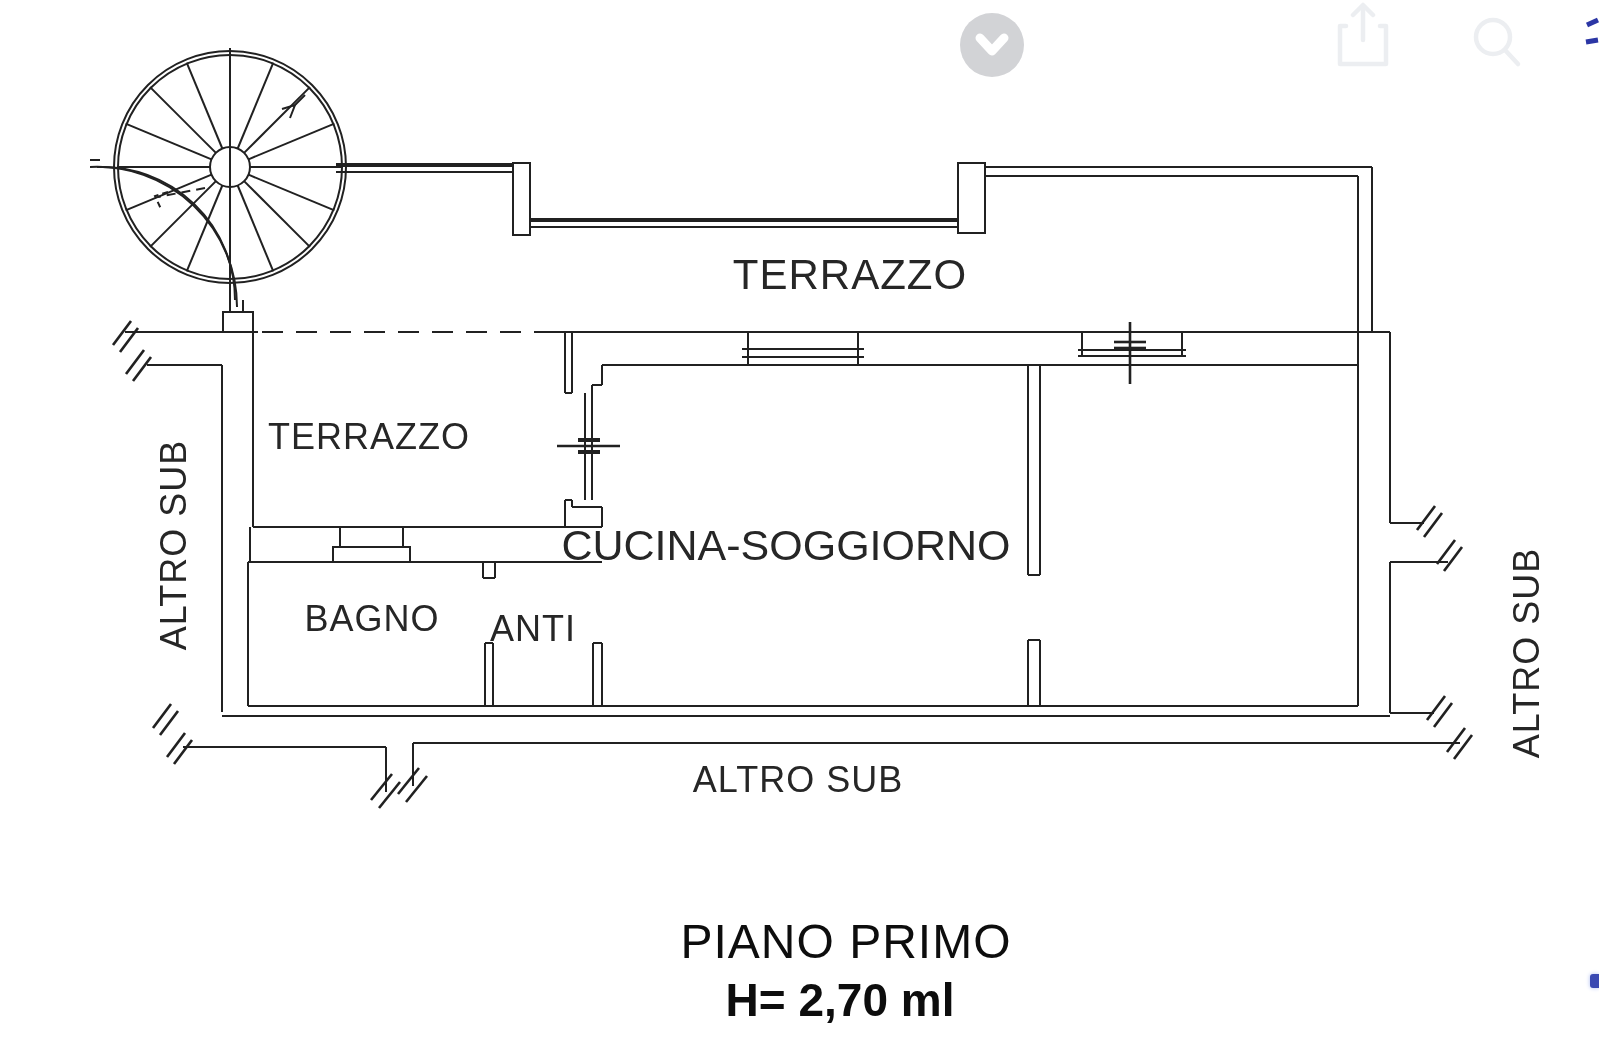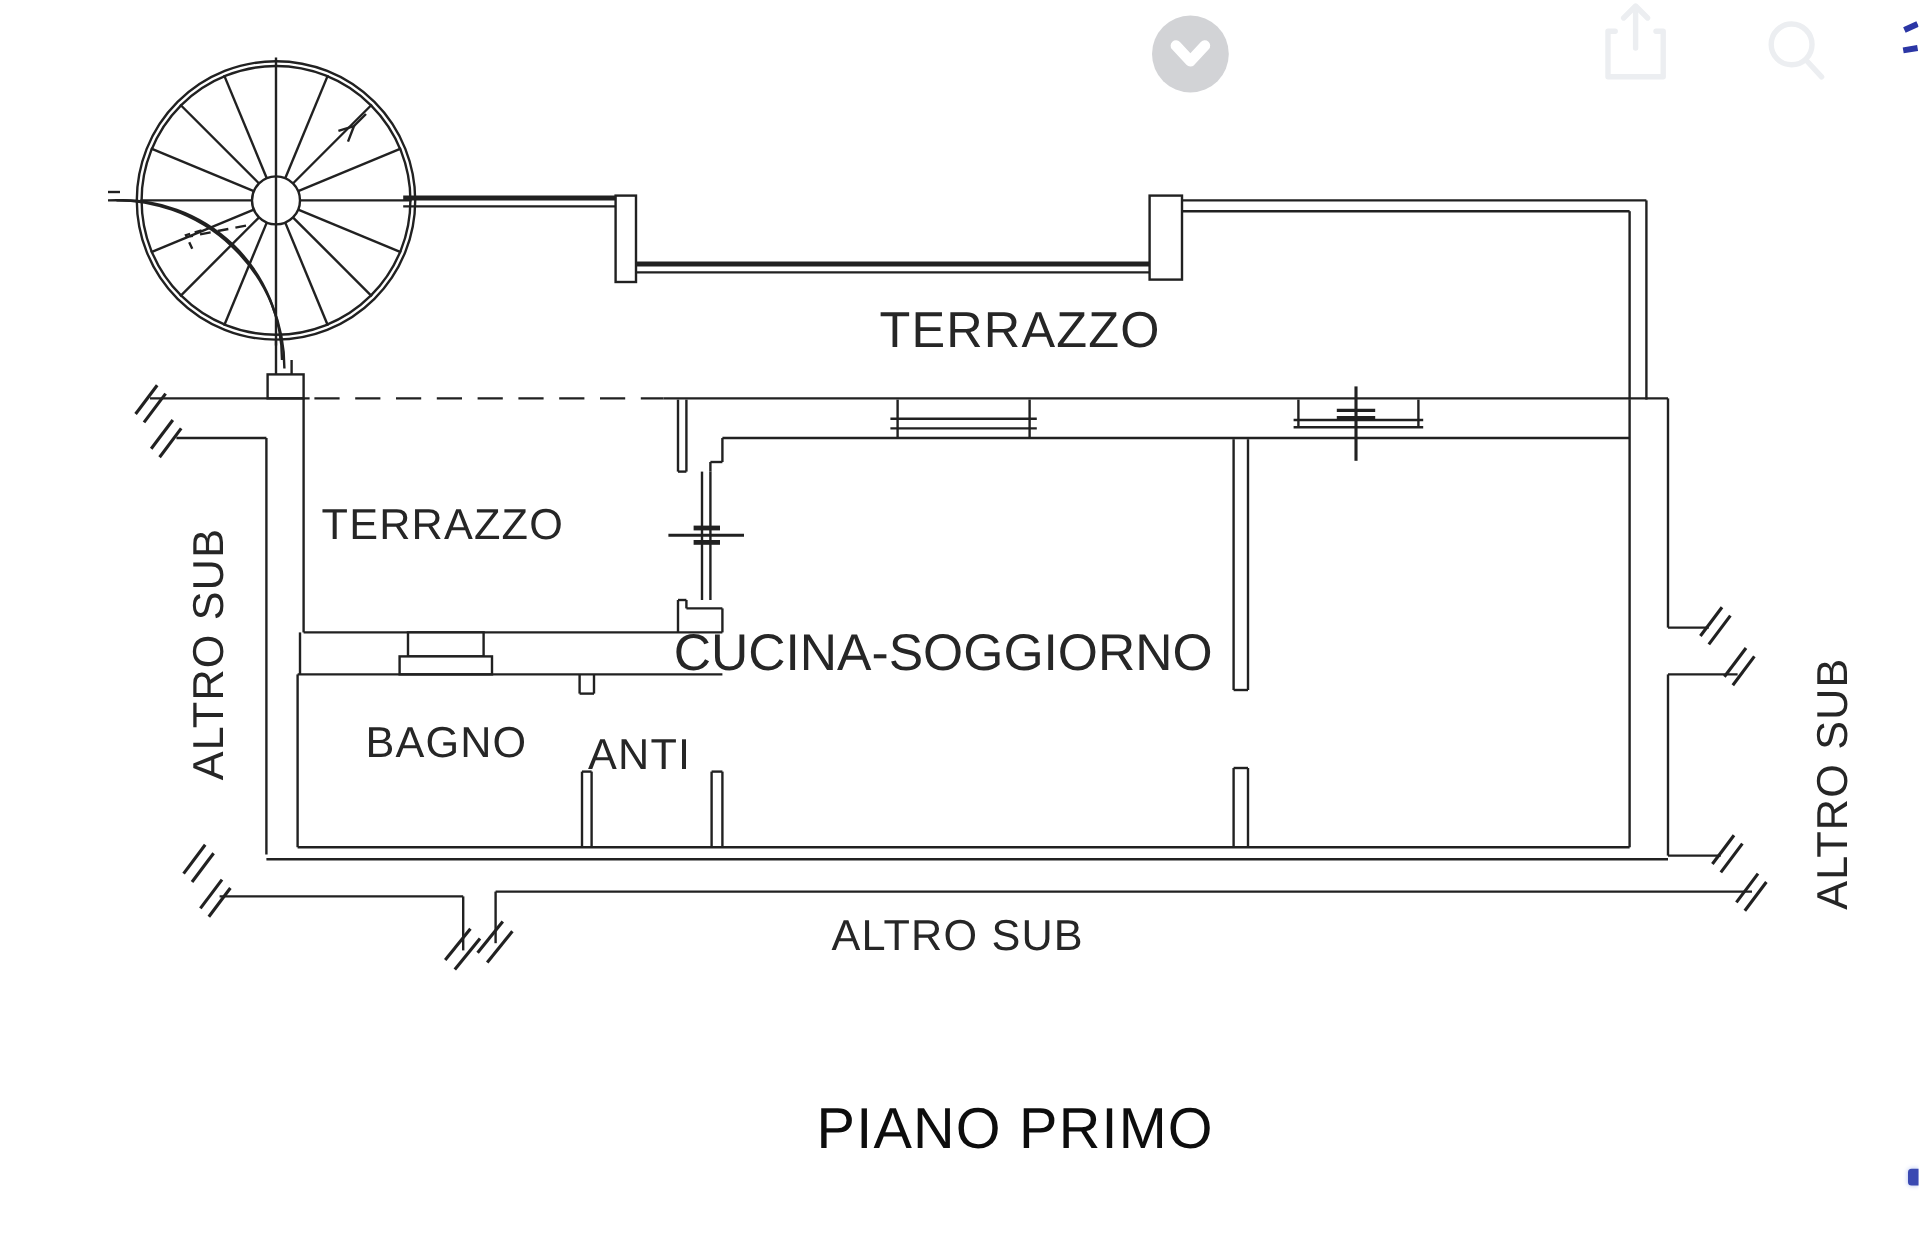--- a/index.html
+++ b/index.html
@@ -206,20 +206,21 @@
   <div class="room-label big" style="left:850px;top:275px;">TERRAZZO</div>
   <div class="room-label" style="left:369px;top:437px;">TERRAZZO</div>
   <div class="room-label rot" style="left:174px;top:545px;">ALTRO SUB</div>
   <div class="room-label small" style="left:786px;top:545px;">CUCINA-SOGGIORNO</div>
   <div class="room-label" style="left:372px;top:619px;">BAGNO</div>
   <div class="room-label" style="left:533px;top:616px;margin-top:13px;">ANTI</div>
   <div class="room-label" style="left:798px;top:780px;">ALTRO SUB</div>
   <div class="room-label rot" style="left:1527px;top:653px;">ALTRO SUB</div>
 
   <div class="caption-title" style="left:846px;top:941px;">PIANO PRIMO</div>
+  <div class="caption-sub" style="left:840px;top:1000px;">H= 2,70 ml</div>
 
   <div class="chevron-btn">
     <svg width="44" height="30" viewBox="0 0 44 30">
       <polyline points="10,8 22,21 34,8" stroke="#ffffff" stroke-width="9" fill="none" stroke-linecap="round" stroke-linejoin="round"></polyline>
     </svg>
   </div>
 
   <div class="ghost-btn" style="left:1334px;top:2px;width:58px;height:66px;">
     <svg width="58" height="66" viewBox="0 0 58 66">
       <g stroke="#eceef1" stroke-width="4.5" fill="none" stroke-linecap="round" stroke-linejoin="round">

